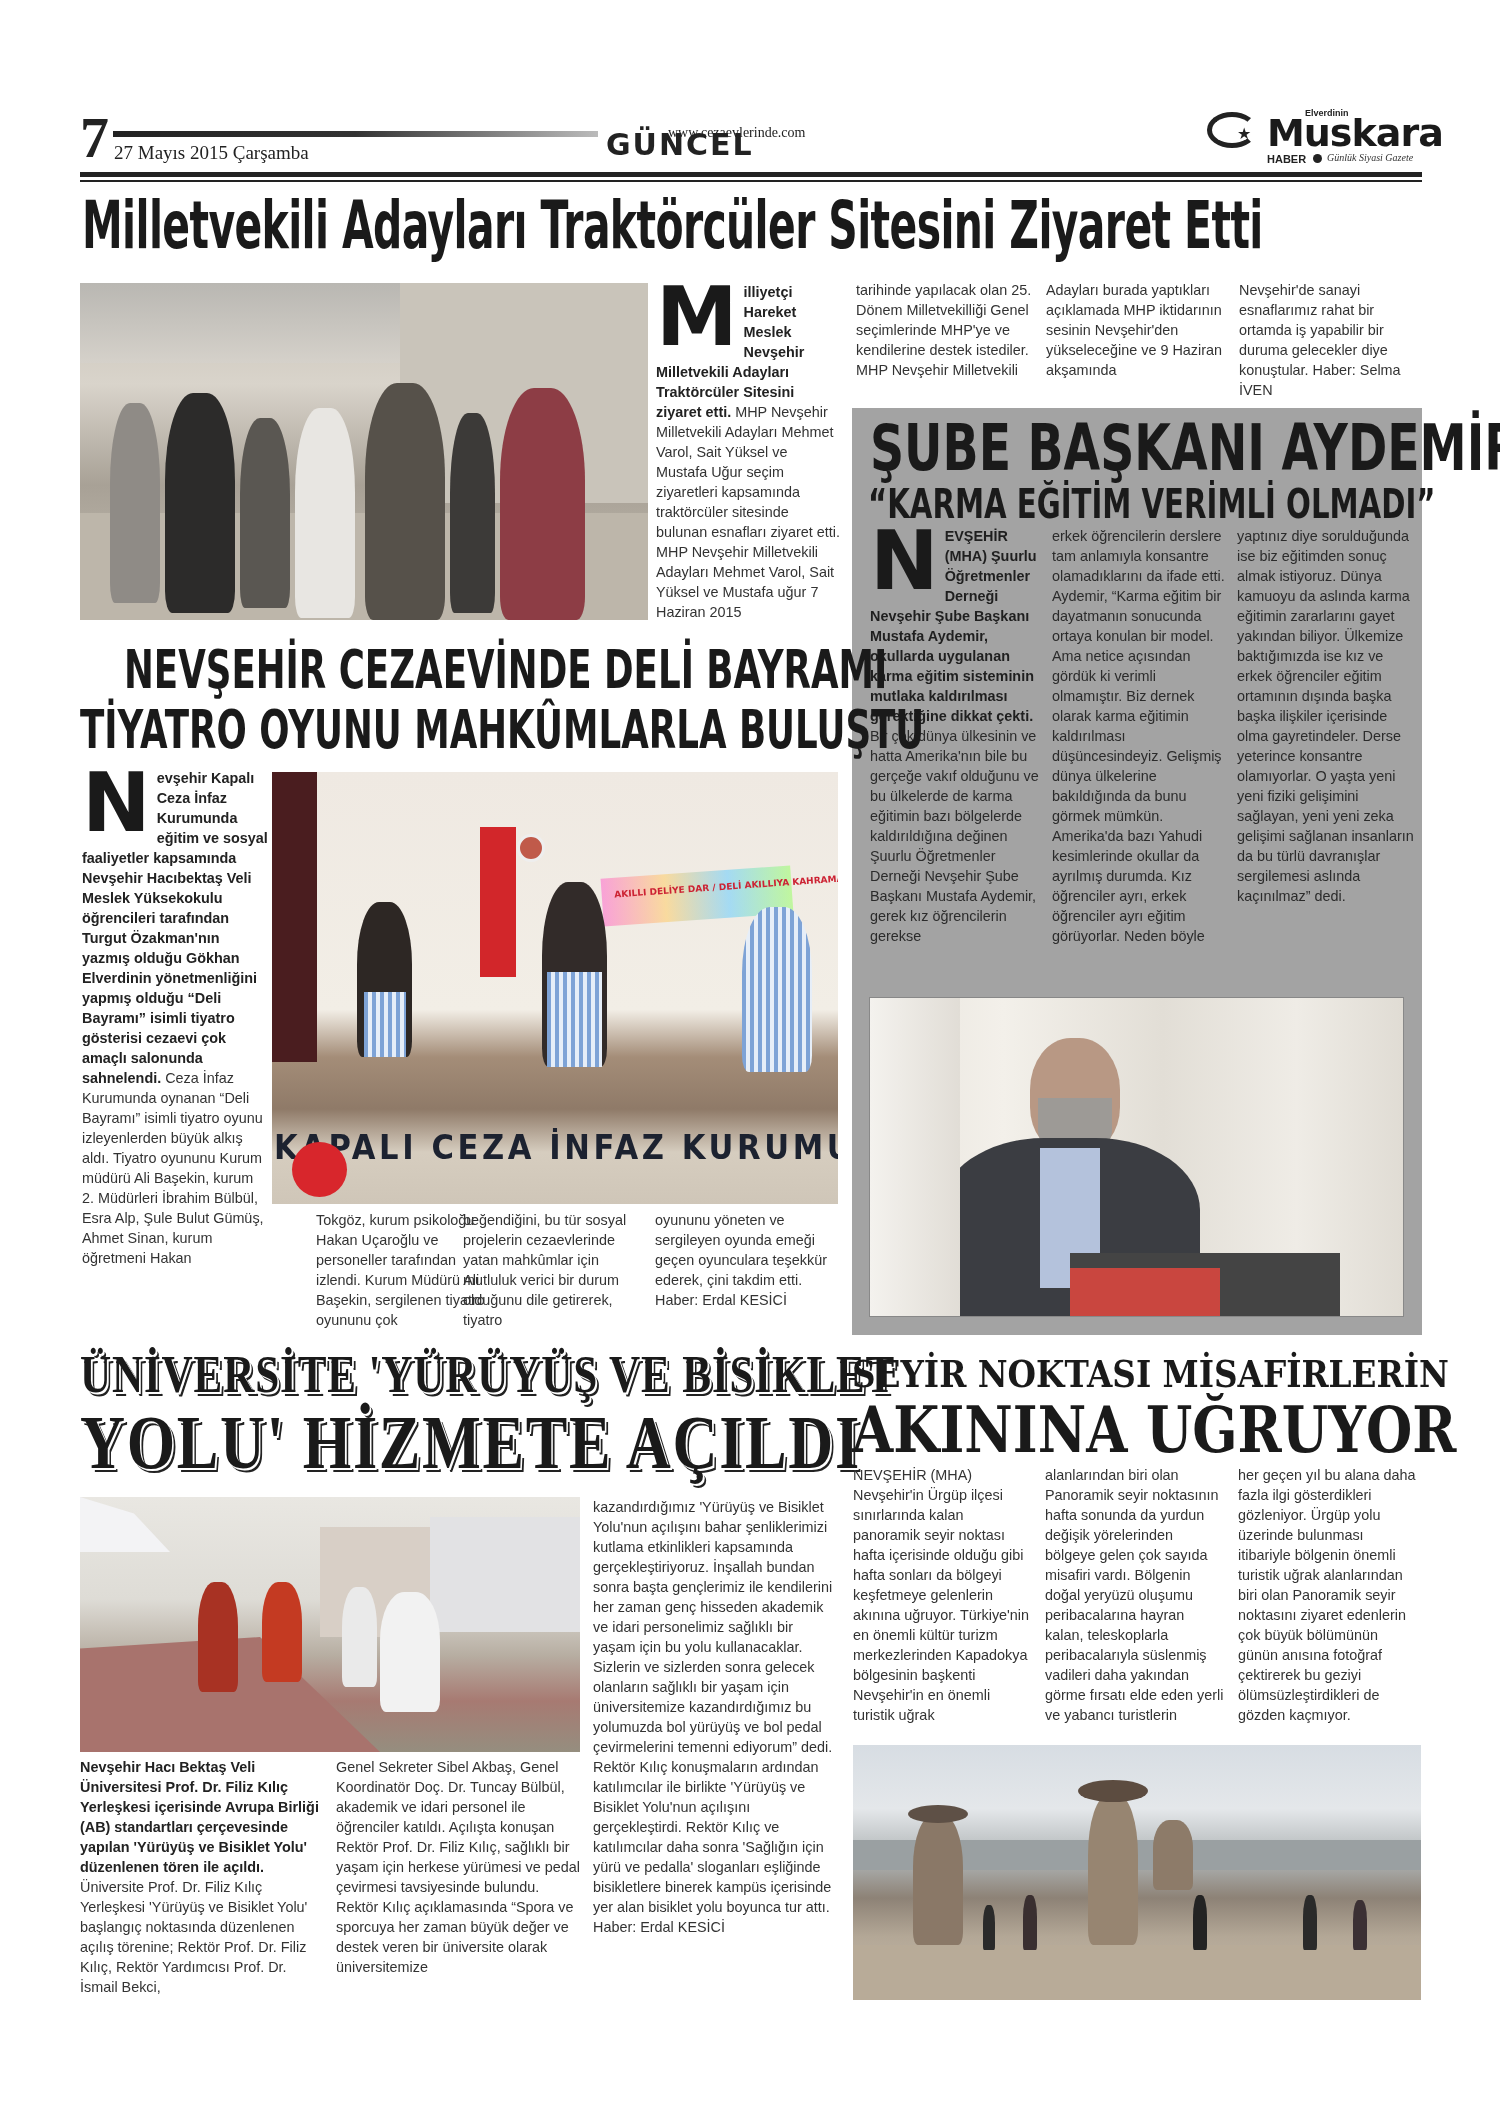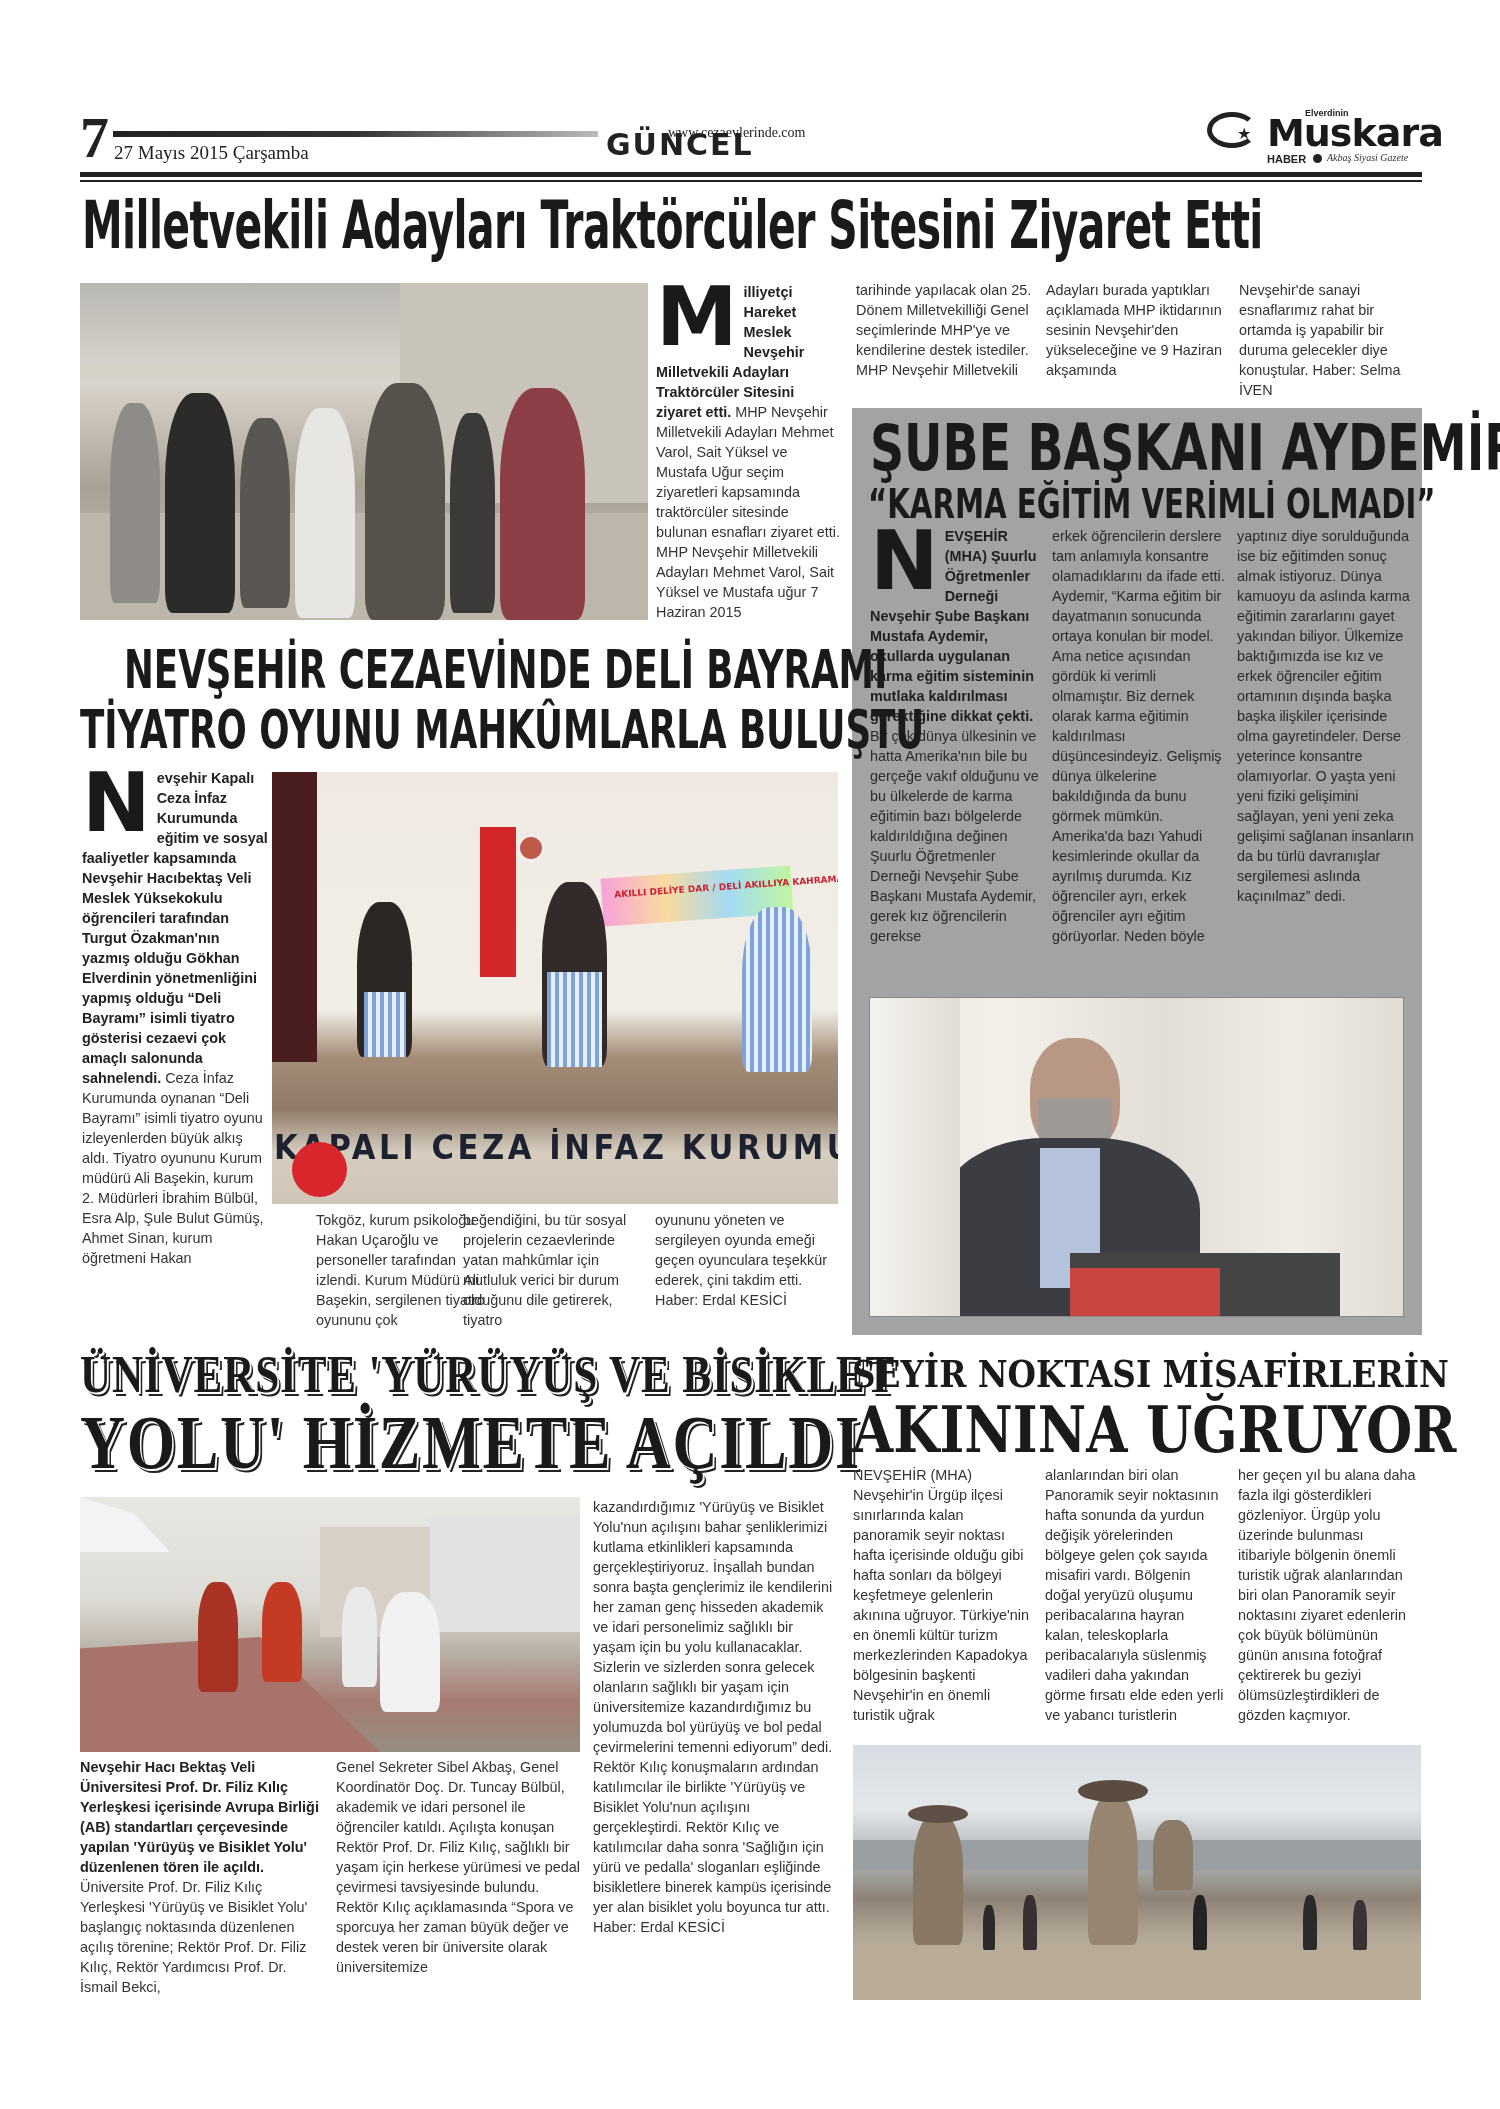--- a/index.html
+++ b/index.html
@@ -78,21 +78,21 @@
 <div class="abs section">GÜNCEL</div>
 <div class="abs url">www.cezaevlerinde.com</div>
 
 <div class="abs logo">
   <div class="swirl"></div>
   <div class="star">★</div>
   <div class="kap">Elverdinin</div>
   <div class="name">Muskara</div>
   <div class="haber">HABER</div>
   <div class="dot"></div>
-  <div class="tag">Akbaş Siyasi Gazete</div>
+  <div class="tag">Günlük Siyasi Gazete</div>
 </div>
 <div class="abs rule-thick"></div>
 <div class="abs rule-thin"></div>
 
 <h1 class="abs hl-condensed hl-main">Milletvekili Adayları Traktörcüler Sitesini Ziyaret Etti</h1>
 
 <div class="abs photo a1-photo">
   <div style="position:absolute;left:0;top:0;width:568px;height:80px;background:linear-gradient(180deg,#b9b7b2,#d5d1ca);"></div>
   <div style="position:absolute;left:320px;top:0;width:248px;height:220px;background:#c9c4ba;"></div>
   <div style="position:absolute;left:0;top:230px;width:568px;height:107px;background:#bdb6aa;"></div>

